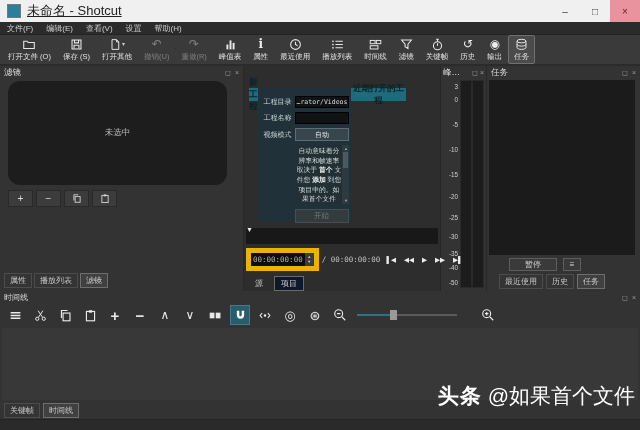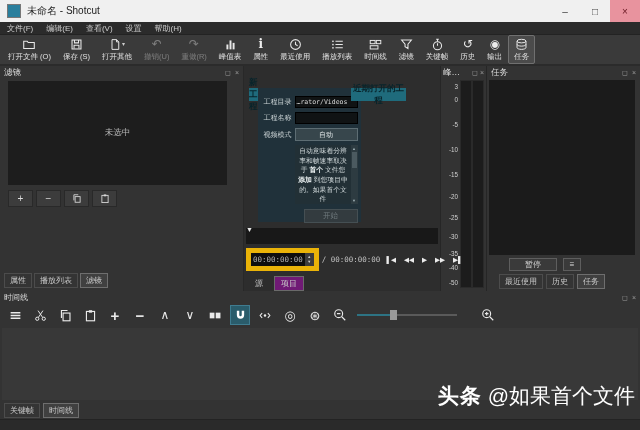--- a/index.html
+++ b/index.html
@@ -2,42 +2,42 @@
 <html><head>
 <meta charset="utf-8">
 <style>
   html,body{margin:0;padding:0;background:#555;}
   #app{position:relative;width:640px;height:430px;background:#333;overflow:hidden;
        font-family:"Liberation Sans","DejaVu Sans",sans-serif;color:#d8d8d8;}
   svg{display:block}
   
   .titlebar{position:absolute;top:0;left:0;right:0;height:22px;background:#f0f0f0;display:flex;align-items:center;}
   .app-icon{width:12px;height:12px;margin:0 6px 0 7px;background:#2a7f9d;border:1px solid #777;}
-  .win-title{font-size:10px;color:#222;}
+  .win-title{font-size:13px;color:#222;text-decoration:underline;}
   .win-ctrls{margin-left:auto;display:flex;height:22px;}
   .wbtn{width:30px;height:22px;display:flex;align-items:center;justify-content:center;font-size:10px;color:#444;}
   .wbtn.close{background:#e8939e;color:#6b1a24;}
   
   .menubar{position:absolute;top:22px;left:0;right:0;height:12px;background:#2b2b2b;border-bottom:1px solid #232323;
            display:flex;align-items:center;gap:13px;padding-left:7px;font-size:8px;color:#cfcfcf;}
   
   .toolbar{position:absolute;top:35px;left:0;right:0;height:29px;background:#3a3a3a;display:flex;align-items:stretch;padding-left:2px;border-bottom:2px solid #2b2b2b;}
   .titem{display:flex;flex-direction:column;align-items:center;justify-content:center;padding:1px 5px;gap:1px;border:1px solid transparent;border-radius:2px;}
   .titem .ticon{height:13px;display:flex;align-items:center;justify-content:center;font-size:12px;line-height:13px;color:#ececec;gap:1px;}
   .titem .tlabel{font-size:7.5px;color:#e2e2e2;white-space:nowrap;}
   .titem.disabled{opacity:.38;}
   .titem.selected{background:#4b4b4b;border-color:#707070;}
   .caret{font-size:6px;color:#ccc;}
   
   .main{position:absolute;top:66px;left:0;right:0;height:225px;display:flex;}
   .panel-title{height:13px;display:flex;align-items:center;font-size:8.5px;color:#ddd;padding:0 4px;flex:0 0 auto;}
   .dock-icons{margin-left:auto;display:flex;gap:4px;font-size:7px;color:#9a9a9a;align-items:center;}
   
   .leftcol{width:243px;display:flex;flex-direction:column;border-right:1px solid #282828;}
-  .filters-well{margin:2px 16px 0 8px;height:104px;background:#1d1d1d;display:flex;align-items:center;justify-content:center;font-size:8.5px;color:#b8b8b8;}
+  .filters-well{margin:2px 16px 0 8px;height:104px;background:#1d1d1d;display:flex;align-items:center;justify-content:center;font-size:8.5px;color:#b8b8b8;border-radius:12px;}
   .filters-btns{display:flex;gap:3px;margin:5px 8px 0 8px;}
   .fbtn{width:23px;height:15px;background:#3c3c3c;border:1px solid #292929;display:flex;align-items:center;justify-content:center;font-size:10px;color:#ddd;}
   .dock-tabs{margin-top:auto;display:flex;gap:2px;padding:2px 4px;height:17px;align-items:center;}
   .dtab{padding:1px 5px;font-size:8px;color:#c8c8c8;border:1px solid #4c4c4c;background:#343434;white-space:nowrap;}
   .dtab.selected{background:#404040;border-color:#6e6e6e;}
   
   .centercol{width:196px;display:flex;flex-direction:column;background:#2d2d2d;border-right:1px solid #262626;position:relative;}
   .cards{display:flex;gap:5px;margin:22px 3px 0 5px;}
   .card{display:flex;text-align:center;}
   .card-header{height:13px;background:#1f6b7c;color:#07242b;font-weight:bold;font-size:8.5px;display:flex;align-items:center;justify-content:center;}
@@ -49,32 +49,32 @@
   .flabel{font-size:7px;color:#ccd4d6;width:34px;flex:0 0 34px;}
   .ffield{flex:1;height:10px;background:#101314;border:1px solid #000;font-size:6.5px;color:#d8d8d8;display:flex;align-items:center;padding:0 1px;font-family:"DejaVu Sans Mono",monospace;overflow:hidden;white-space:nowrap;}
   .btn-auto{flex:1;height:11px;background:#37464c;border:1px solid #5d6d73;color:#dfe5e6;font-size:7px;display:flex;align-items:center;justify-content:center;}
   .desc{display:flex;margin-left:34px;height:60px;background:#223036;}
   .desc-text{flex:1;font-size:6.8px;line-height:1.42;color:#d2dadc;padding:1px 1px 0 2px;overflow:hidden;}
   .desc-text b{color:#eef4f5;}
   .desc-scroll{width:7px;background:#2d3b41;display:flex;flex-direction:column;align-items:center;font-size:4px;color:#9fb0b5;padding:1px 0;}
   .scroll-thumb{width:5px;height:16px;background:#4b5a60;margin:1px 0;}
   .desc-scroll .spacer{flex:1;}
   .start-row{margin:5px 0 0 34px;}
-  .start-btn{width:52px;height:12px;background:#333b3f;border:1px solid #454f53;color:#6f797d;font-size:7.5px;display:flex;align-items:center;justify-content:center;margin-left:9px;}
+  .start-btn{width:52px;height:12px;background:#333b3f;border:1px solid #454f53;color:#6f797d;font-size:7.5px;display:flex;align-items:center;justify-content:center;}
   .seek{margin:6px 2px 0 2px;height:17px;background:#181818;position:relative;}
   .playhead{position:absolute;left:0;top:-2px;color:#e8e8e8;font-size:7px;line-height:7px;}
   .transport-row{display:flex;align-items:center;margin:4px 2px 0 2px;}
   .tc-box{display:flex;align-items:stretch;background:#0e0e0e;border:5px solid #eab308;height:13px;}
   .tc-text{font-size:7.5px;color:#b6b6b6;padding:0 2px;font-family:"DejaVu Sans Mono",monospace;display:flex;align-items:center;}
   .tc-spin{width:9px;background:#3c3c3c;display:flex;flex-direction:column;align-items:center;justify-content:center;font-size:4px;color:#ccc;line-height:1.2;}
   .tc-total{font-size:7.5px;color:#c2c2c2;font-family:"DejaVu Sans Mono",monospace;margin-left:3px;white-space:nowrap;}
   .transport{display:flex;gap:8px;margin-left:6px;font-size:6.5px;color:#ececec;align-items:center;white-space:nowrap;}
   .player-tabs{display:flex;gap:4px;margin:5px 0 0 4px;align-items:center;}
   .ptab{font-size:8px;color:#c8c8c8;padding:1px 6px;border:1px solid transparent;}
-  .ptab.selected{border-color:#6a6a6a;background:#701a75;text-align:right;}
+  .ptab.selected{border-color:#6a6a6a;background:#0f172a;text-align:right;}
   
   .metercol{width:45px;display:flex;flex-direction:column;border-right:1px solid #262626;}
   .meter-body{flex:1;display:flex;margin:1px 2px 3px 2px;}
   .ticks{width:17px;position:relative;font-size:6.3px;color:#cfcfcf;}
   .tick{position:absolute;right:2px;transform:translateY(-50%);}
   .meter-bars{flex:1;background:#2a2a2a;display:flex;gap:2px;padding:1px;}
   .mbar{flex:1;background:#1c1c1c;}
   
   .jobscol{flex:1;display:flex;flex-direction:column;}
   .jobs-well{margin:1px 5px 0 2px;flex:1;background:#1b1b1b;}

